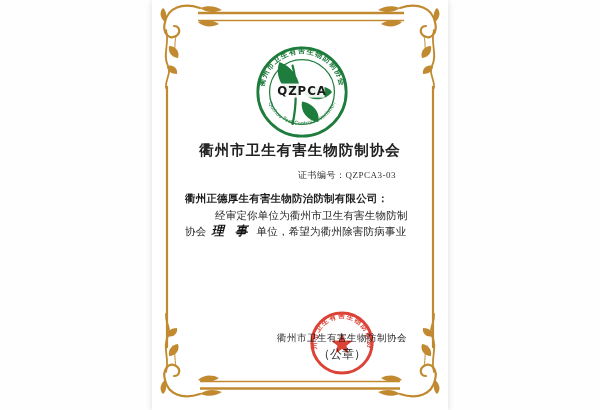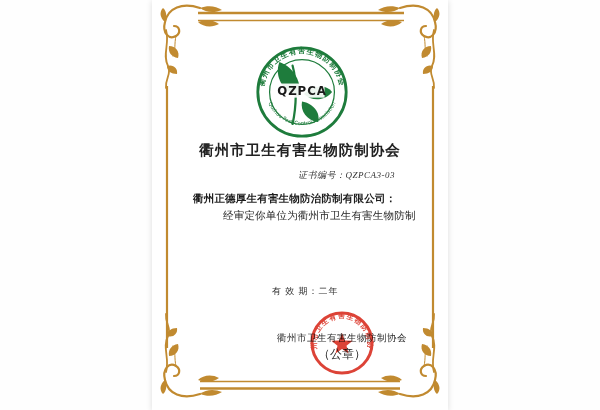--- a/index.html
+++ b/index.html
@@ -16,24 +16,24 @@
   }
   .frame{position:absolute;left:0;top:0;width:296px;height:410px;pointer-events:none;}
   .logo{position:absolute;left:103px;top:45px;width:94px;height:94px;}
   .title{
     position:absolute;left:0;top:141px;width:296px;margin:0;
     text-align:center;font-size:14.5px;font-weight:bold;color:#222;
     letter-spacing:1px;white-space:nowrap;
   }
   .cert-number{
     position:absolute;left:146px;top:169px;font-size:9px;color:#333;
-    letter-spacing:0.5px;white-space:nowrap;font-style:italic;
+    letter-spacing:0.5px;white-space:nowrap;
   }
   .body-text{position:absolute;left:33px;top:193px;width:240px;color:#262626;}
-  .body-text p{margin:0 0 5px 8px;font-size:10.5px;line-height:11.5px;white-space:nowrap;letter-spacing:0.2px;}
+  .body-text p{margin:0 0 5px 0;font-size:10.5px;line-height:11.5px;white-space:nowrap;letter-spacing:0.2px;}
   .body-text .company{font-weight:bold;color:#1d1d1d;}
   .body-text .indent{text-indent:30px;}
   .role{
     font-weight:bold;font-style:italic;font-size:12.5px;
     letter-spacing:4px;margin:0 5px;color:#111;
   }
   .dates{position:absolute;left:120px;top:284px;color:#2e2e2e;}
   .dates div{font-size:9px;letter-spacing:1px;line-height:14px;white-space:nowrap;}
   .issuer{
     position:absolute;left:190px;top:332px;transform:translateX(-50%);
@@ -102,24 +102,24 @@
         <textPath href="#logoBottomArc" startOffset="50%" text-anchor="middle">Quzhou Pest Control Association</textPath>
       </text>
     </svg>
 
     <h1 class="title">衢州市卫生有害生物防制协会</h1>
     <div class="cert-number">证书编号：QZPCA3-03</div>
 
     <div class="body-text">
       <p class="company">衢州正德厚生有害生物防治防制有限公司：</p>
       <p class="indent">经审定你单位为衢州市卫生有害生物防制</p>
+      <p><span>协会</span><span class="role">理 事</span><span>单位，希望为衢州除害防病事业</span></p>
     </div>
 
     <div class="dates">
-      <div>有 效 期：二年</div>
     </div>
 
     <div class="issuer">衢州市卫生有害生物防制协会</div>
     <div class="seal-note">（公章）</div>
 
     <svg class="seal" viewBox="0 0 100 100">
       <circle cx="50" cy="50" r="45.5" fill="none" stroke="#d8291b" stroke-width="4.6"></circle>
       <polygon points="50,35 54.2,46.2 66.2,46.7 56.8,54.2 60,65.8 50,59.2 40,65.8 43.2,54.2 33.8,46.7 45.8,46.2" fill="#d8291b"></polygon>
       <path id="sealArc" d="M13,64 A39,39 0 1 1 87,64" fill="none"></path>
       <text font-size="10.5" fill="#d8291b" font-weight="bold" letter-spacing="2">

